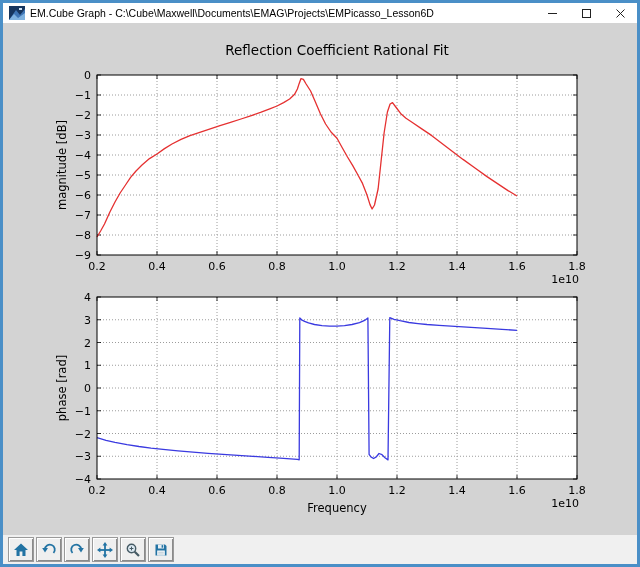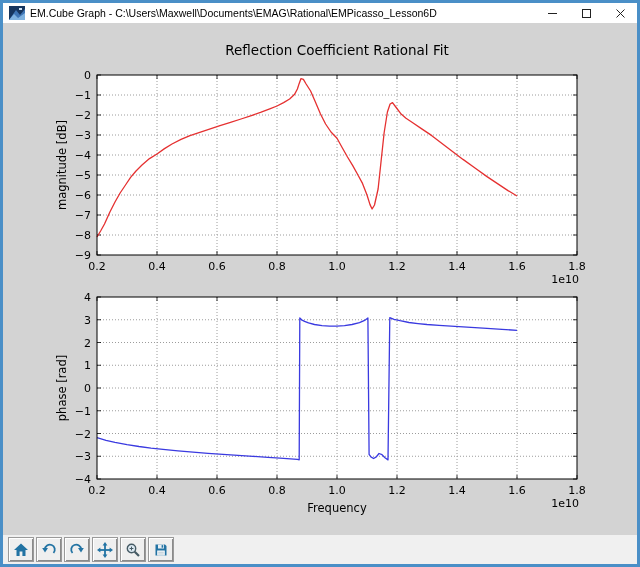--- a/index.html
+++ b/index.html
@@ -40,21 +40,21 @@
 
 <div class="window">
 
   <div class="titlebar">
     <svg class="appicon" viewBox="0 0 16 16">
       <rect x="0" y="1" width="16" height="14" fill="#16355e"></rect>
       <polygon points="0,15 7,5 11,10 16,4 16,15" fill="#3e74b4"></polygon>
       <polygon points="0,15 5,9 9,13 16,8 16,15" fill="#7fb2e0"></polygon>
       <rect x="10" y="3" width="3" height="2" fill="#cfe2f5"></rect>
     </svg>
-    <span class="title-text">EM.Cube Graph - C:\Users\Maxwell\Documents\EMAG\Rational\EMPicasso_Lesson6D</span>
+    <span class="title-text">EM.Cube Graph - C:\Cube\Maxwell\Documents\EMAG\Projects\EMPicasso_Lesson6D</span>
     <div class="wincontrols">
       <div class="winbtn">
         <svg width="11" height="11" viewBox="0 0 11 11">
           <line x1="1" y1="5.5" x2="10" y2="5.5" stroke="#222" stroke-width="1"></line>
         </svg>
       </div>
       <div class="winbtn">
         <svg width="11" height="11" viewBox="0 0 11 11">
           <rect x="1.5" y="1.5" width="8" height="8" fill="none" stroke="#222" stroke-width="1"></rect>
         </svg>

